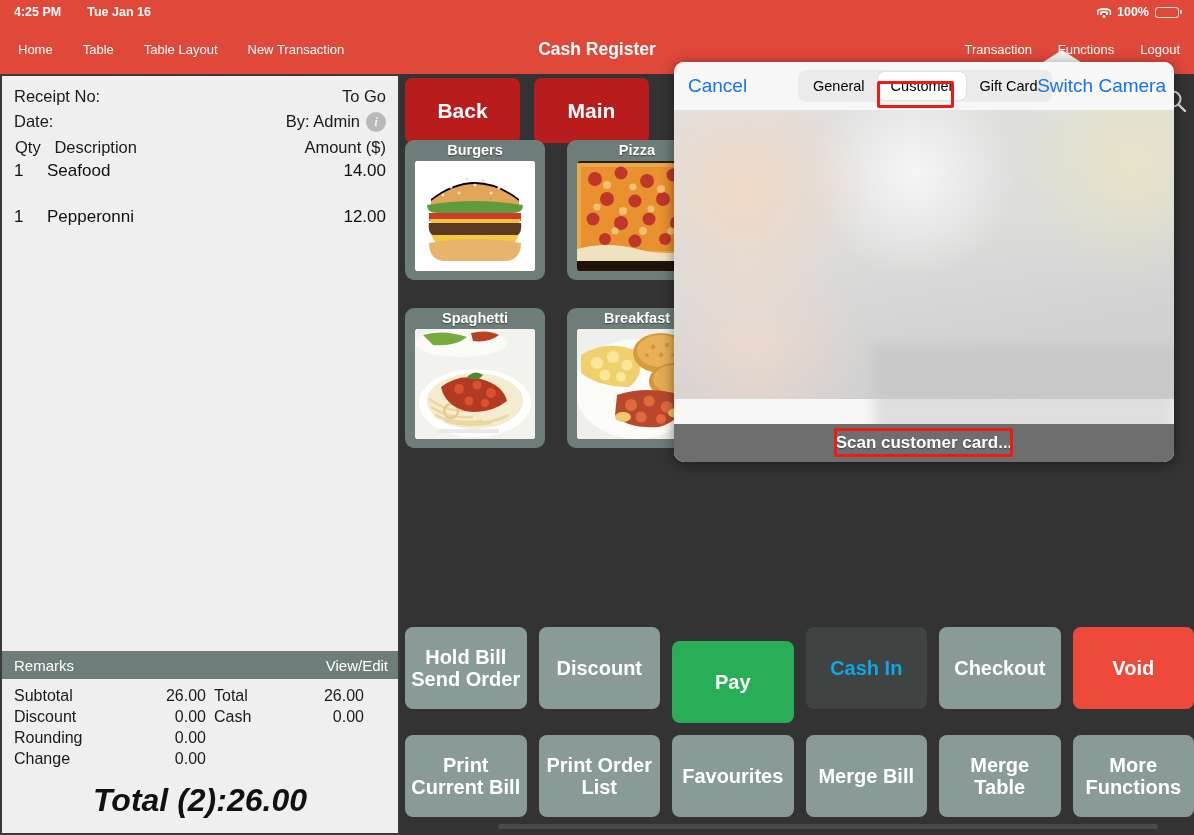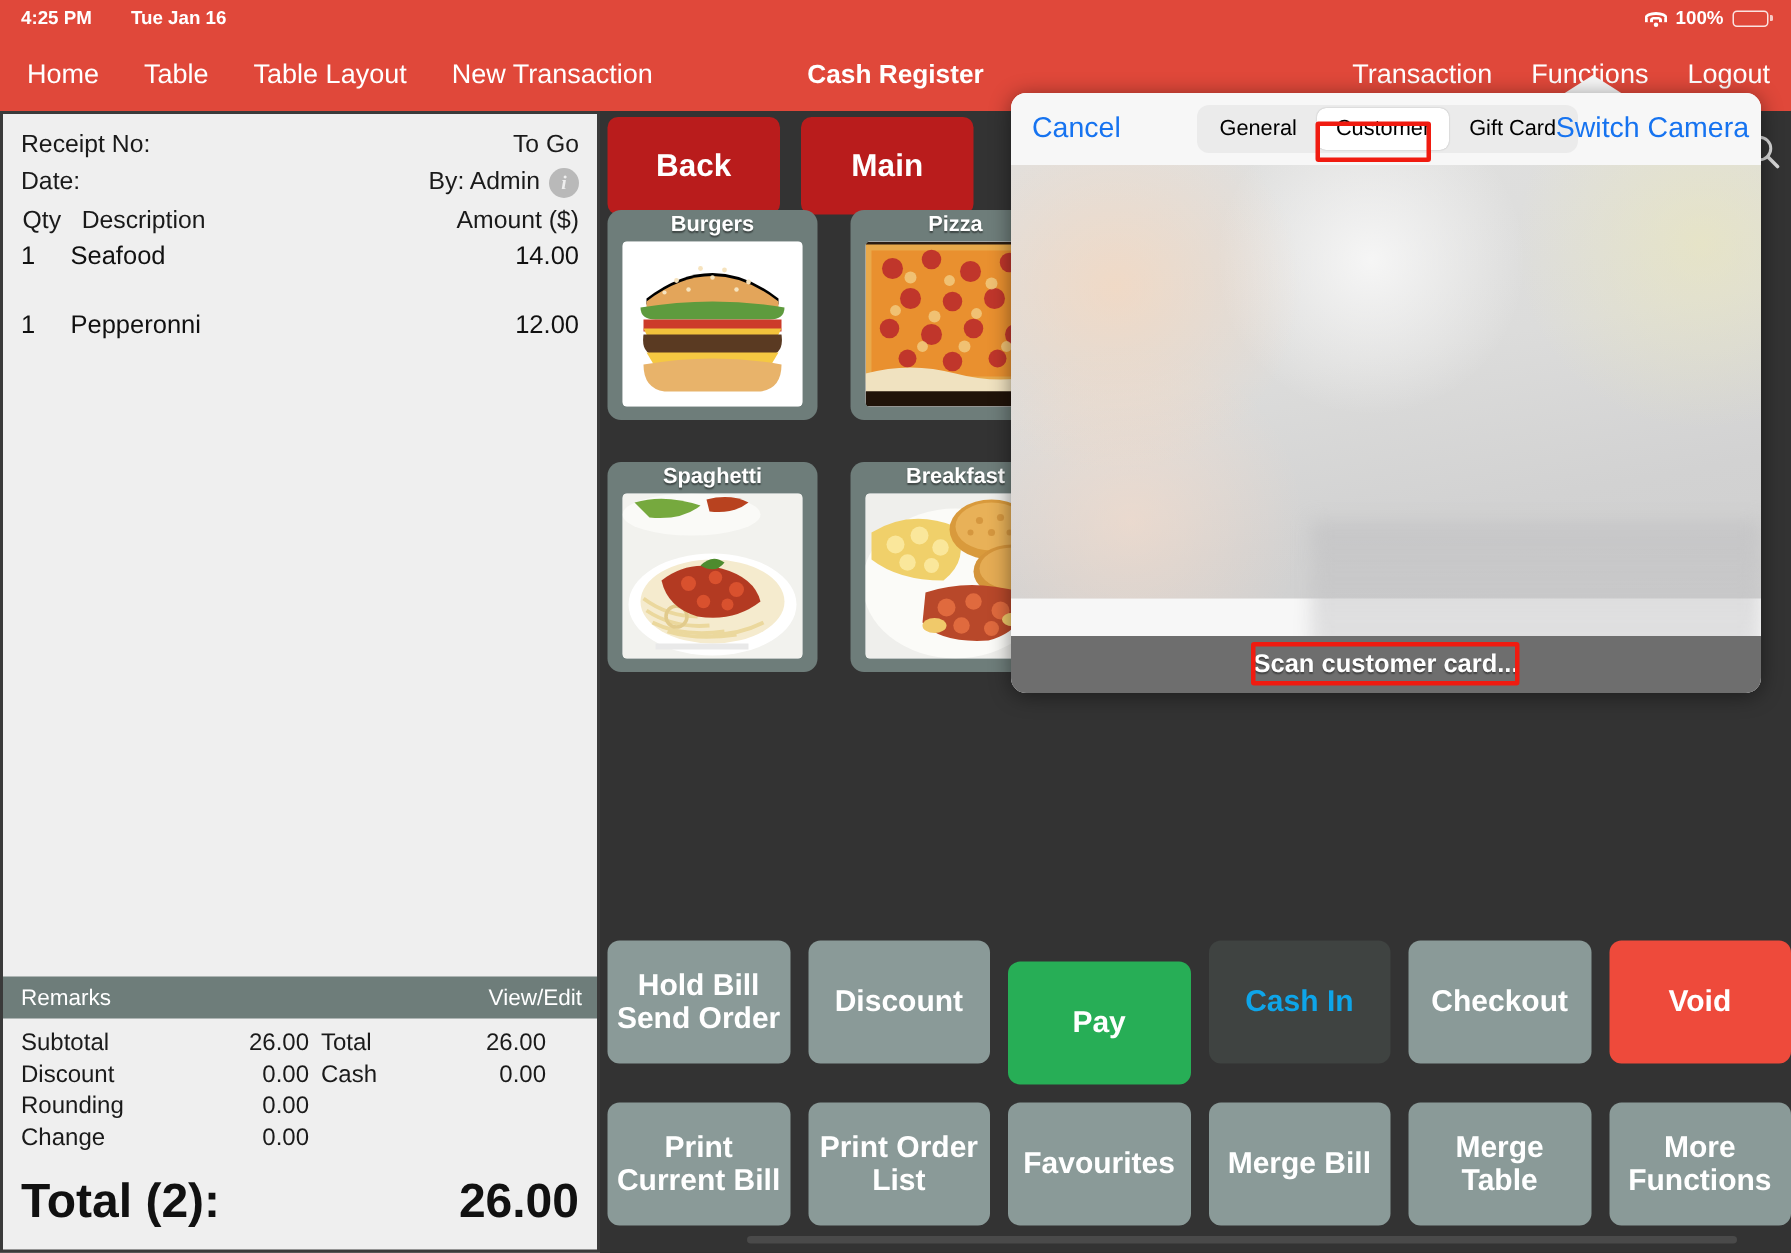--- a/index.html
+++ b/index.html
@@ -46,21 +46,21 @@
     border-radius: 0 1px 1px 0; margin-left: 1px;
   }
 
   
   .navbar {
     position: absolute; left: 0; top: 24px; width: 1194px; height: 50px;
     background: #E0483A; color: #ffffff;
   }
   .navbar .nav-left { position: absolute; left: 18px; top: 0; height: 50px; display: flex; align-items: center; gap: 30px; }
   .navbar .nav-right { position: absolute; right: 14px; top: 0; height: 50px; display: flex; align-items: center; gap: 26px; }
-  .navbar .nav-item { font-size: 18px; color: #fff; white-space: nowrap; }
+  .navbar .nav-item { font-size: 13px; color: #fff; white-space: nowrap; }
   .navbar .nav-title {
     position: absolute; left: 0; top: 0; width: 1194px; height: 50px;
     display: flex; align-items: center; justify-content: center;
     font-size: 17.5px; font-weight: bold; pointer-events: none;
   }
 
   
   .receipt {
     position: absolute; left: 0; top: 74px; width: 400px; height: 761px;
     background: #EFEFEF; border: 2px solid #3a3a3a;
@@ -86,22 +86,22 @@
   .remarks-bar {
     height: 28px; background: #6E7D7A; color: #ffffff;
     display: flex; align-items: center; justify-content: space-between;
     padding: 0 10px 0 12px; font-size: 15px;
   }
   .totals { padding: 8px 12px 0 12px; }
   .totals-grid { display: grid; grid-template-columns: 105px 95px 65px 85px; row-gap: 3px; font-size: 16px; color: #1a1a1a; }
   .totals-grid .v { text-align: right; padding-right: 8px; }
   .totals-grid .v2 { text-align: right; }
   .grand {
-    display: flex; justify-content: space-between; align-items: baseline;
-    padding: 14px 12px 14px 12px; font-size: 32px; font-weight: bold; color: #111;
+    display: flex; justify-content: center; align-items: baseline;
+    padding: 14px 12px 14px 12px; font-size: 32px; font-weight: bold; color: #111; font-style: italic;
   }
 
   
   .content { position: absolute; left: 400px; top: 74px; width: 794px; height: 761px; background: #333333; }
 
   .topbtns { position: absolute; left: 5px; top: 4px; display: flex; gap: 14px; }
   .rbtn {
     width: 115px; height: 65px; background: #b91c1c; color: #fff;
     border-radius: 7px; display: flex; align-items: center; justify-content: center;
     font-size: 21px; font-weight: bold;

